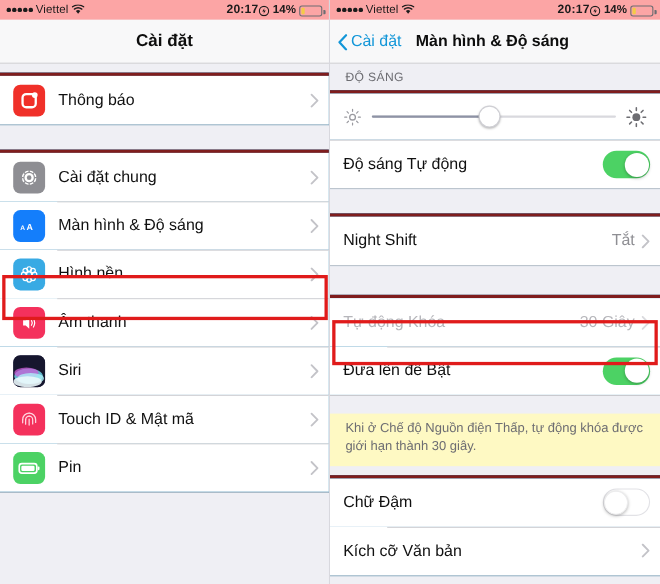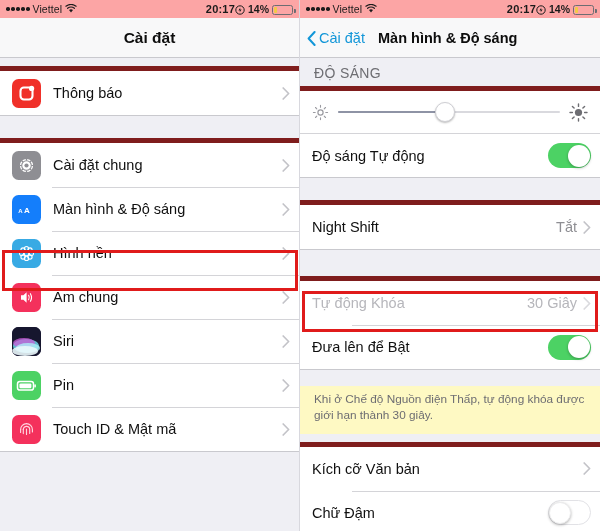--- a/index.html
+++ b/index.html
@@ -41,37 +41,37 @@
   .navbar.with-back .nav-title { text-align: left; padding-left: 78px; font-size: 14.5px; }
   .back-btn {
     position: absolute; left: 7px; top: 0; height: 40px;
     display: flex; align-items: center; gap: 3px;
     color: #1296d8; font-size: 14.5px; cursor: pointer;
   }
   .chev-back { width: 9px; height: 15px; flex: 0 0 auto; }
 
   
   .content { position: absolute; top: 58px; left: 0; right: 0; bottom: 0; background: #efeff4; overflow: hidden; }
-  .group { background: #0369a1; border-top: 5px solid #7f1d1d; border-bottom: 1px solid #c9c9ce; }
+  .group { background: #0369a1; border-top: 3px solid #7f1d1d; border-bottom: 1px solid #c9c9ce; }
   .gap { height: 22px; background: #efeff4; }
   .gap.tall { height: 26px; }
 
   .row { height: 44px; display: flex; align-items: center; padding: 0 9px 0 12px; background: #fff; position: relative; }
   .row + .row::before {
     content: ""; position: absolute; left: 52px; right: 0; top: 0; height: 1px; background: #d4d4d8;
   }
   .row .icon-box { width: 29px; height: 29px; border-radius: 6.5px; flex: 0 0 auto; margin-right: 12px;
                    display: flex; align-items: center; justify-content: center; overflow: hidden; }
   .row .label { flex: 1 1 auto; font-size: 14.5px; color: #101010; white-space: nowrap; }
   .row .value { font-size: 14.5px; color: #8e8e93; margin-right: 6px; }
   .row.disabled .label, .row.disabled .value { color: #b6b6bb; }
   .chev { width: 8px; height: 13px; flex: 0 0 auto; }
 
   
-  .sec-header { padding: 7px 14px 5px; font-size: 14px; color: #6d6d72; letter-spacing: .35px; background: #efeff4; }
+  .sec-header { padding: 7px 14px 5px; font-size: 11px; color: #6d6d72; letter-spacing: .35px; background: #efeff4; }
   .sec-footer { padding: 6px 14px 10px; font-size: 11.8px; color: #6d6d72; line-height: 1.35; background: #fef9c3; margin-top: 16px; }
 
   
   .slider-row { height: 42px; display: flex; align-items: center; padding: 0 12px; background: #fff; }
   .sun { flex: 0 0 auto; }
   .track { position: relative; flex: 1 1 auto; height: 20px; margin: 0 9px; display: flex; align-items: center; cursor: pointer; }
   .track .bar { position: absolute; left: 0; right: 0; height: 2px; background: #d9d9de; border-radius: 1px; }
   .track .bar-fill { position: absolute; left: 0; height: 2px; background: #8e93a5; border-radius: 1px; }
   .track .thumb { position: absolute; width: 20px; height: 20px; border-radius: 50%; background: #fff;
                   border: 1px solid #cfcfd4; box-shadow: 0 1px 2px rgba(0,0,0,.28); transform: translateX(-50%); }
@@ -210,71 +210,71 @@
         <div class="row">
           <span class="icon-box" style="background:#f4315c">
             <svg width="19" height="19" viewBox="0 0 19 19">
               <path d="M4 7.2 H6.4 L9.6 4.2 V14.8 L6.4 11.8 H4 Z" fill="#fff"></path>
               <g stroke="#fff" stroke-width="1.1" fill="none" stroke-linecap="round">
                 <path d="M11.6 7.3 Q13 9.5 11.6 11.7"></path>
                 <path d="M13.4 5.7 Q15.6 9.5 13.4 13.3"></path>
               </g>
             </svg>
           </span>
-          <span class="label">Âm chung</span>
+          <span class="label">Âm thanh</span>
           <svg class="chev" viewBox="0 0 8 13">
               <path d="M1.2 1 L6.6 6.5 L1.2 12" stroke="#c3c3c8" stroke-width="1.7" fill="none" stroke-linecap="round" stroke-linejoin="round"></path>
             </svg>
         </div>
 
         <div class="row">
           <span class="icon-box" style="background:#1c1c3c">
             <svg width="29" height="29" viewBox="0 0 29 29">
               <rect width="29" height="29" fill="#16162e"></rect>
               <ellipse cx="14" cy="19" rx="13" ry="7" fill="#6fd4e8" opacity="0.85"></ellipse>
               <ellipse cx="12" cy="16" rx="11" ry="5" fill="#c95ed8" opacity="0.75"></ellipse>
               <ellipse cx="16" cy="21" rx="12" ry="5" fill="#aef0f7" opacity="0.8"></ellipse>
               <ellipse cx="13" cy="24" rx="13" ry="5" fill="#eaf7fb" opacity="0.9"></ellipse>
             </svg>
           </span>
           <span class="label">Siri</span>
-          <svg class="chev" viewBox="0 0 8 13">
-              <path d="M1.2 1 L6.6 6.5 L1.2 12" stroke="#c3c3c8" stroke-width="1.7" fill="none" stroke-linecap="round" stroke-linejoin="round"></path>
-            </svg>
-        </div>
-
-        <div class="row">
-          <span class="icon-box" style="background:#4cd264">
-            <svg width="21" height="13" viewBox="0 0 21 13">
-              <rect x="1.5" y="2.5" width="16" height="8.6" rx="2.4" fill="none" stroke="#fff" stroke-width="1.5"></rect>
-              <rect x="3.4" y="4.4" width="12" height="4.8" rx="1.2" fill="#fff"></rect>
-              <rect x="18.3" y="5.2" width="1.6" height="3.2" rx="0.7" fill="#fff"></rect>
-            </svg>
-          </span>
-          <span class="label">Pin</span>
           <svg class="chev" viewBox="0 0 8 13">
               <path d="M1.2 1 L6.6 6.5 L1.2 12" stroke="#c3c3c8" stroke-width="1.7" fill="none" stroke-linecap="round" stroke-linejoin="round"></path>
             </svg>
         </div>
 
         <div class="row">
           <span class="icon-box" style="background:#f4315c">
             <svg width="19" height="19" viewBox="0 0 19 19">
               <g fill="none" stroke="#ffd4de" stroke-width="1.15" stroke-linecap="round">
                 <path d="M9.5 3.6 A5.9 5.9 0 0 1 15.4 9.5 V12"></path>
                 <path d="M3.6 9.5 A5.9 5.9 0 0 1 9.5 3.6"></path>
                 <path d="M3.6 9.5 V12.4"></path>
                 <path d="M9.5 6.3 A3.2 3.2 0 0 1 12.7 9.5 V13.4"></path>
                 <path d="M6.3 9.5 A3.2 3.2 0 0 1 9.5 6.3"></path>
                 <path d="M6.3 9.5 V13.6"></path>
                 <path d="M9.5 9 V14.4"></path>
               </g>
             </svg>
           </span>
           <span class="label">Touch ID &amp; Mật mã</span>
+          <svg class="chev" viewBox="0 0 8 13">
+              <path d="M1.2 1 L6.6 6.5 L1.2 12" stroke="#c3c3c8" stroke-width="1.7" fill="none" stroke-linecap="round" stroke-linejoin="round"></path>
+            </svg>
+        </div>
+
+        <div class="row">
+          <span class="icon-box" style="background:#4cd264">
+            <svg width="21" height="13" viewBox="0 0 21 13">
+              <rect x="1.5" y="2.5" width="16" height="8.6" rx="2.4" fill="none" stroke="#fff" stroke-width="1.5"></rect>
+              <rect x="3.4" y="4.4" width="12" height="4.8" rx="1.2" fill="#fff"></rect>
+              <rect x="18.3" y="5.2" width="1.6" height="3.2" rx="0.7" fill="#fff"></rect>
+            </svg>
+          </span>
+          <span class="label">Pin</span>
           <svg class="chev" viewBox="0 0 8 13">
               <path d="M1.2 1 L6.6 6.5 L1.2 12" stroke="#c3c3c8" stroke-width="1.7" fill="none" stroke-linecap="round" stroke-linejoin="round"></path>
             </svg>
         </div>
 
       </div>
     </div>
 
     <div class="redbox" style="left: 2px; top: 250px; width: 296px; height: 41px; border-color: rgb(224, 27, 27);"></div>
   </div>
@@ -382,31 +382,31 @@
             </span>
         </div>
       </div>
 
       <div class="sec-footer">Khi ở Chế độ Nguồn điện Thấp, tự động khóa được giới hạn thành 30 giây.</div>
 
       <div class="gap" style="height:8px"></div>
 
       <div class="group">
         <div class="row">
-          <span class="label">Kích cỡ Văn bản</span>
-          <svg class="chev" viewBox="0 0 8 13">
-              <path d="M1.2 1 L6.6 6.5 L1.2 12" stroke="#c3c3c8" stroke-width="1.7" fill="none" stroke-linecap="round" stroke-linejoin="round"></path>
-            </svg>
-        </div>
-        <div class="row">
           <span class="label">Chữ Đậm</span>
           <span class="toggle off">
               <span class="knob"></span>
             </span>
         </div>
+        <div class="row">
+          <span class="label">Kích cỡ Văn bản</span>
+          <svg class="chev" viewBox="0 0 8 13">
+              <path d="M1.2 1 L6.6 6.5 L1.2 12" stroke="#c3c3c8" stroke-width="1.7" fill="none" stroke-linecap="round" stroke-linejoin="round"></path>
+            </svg>
+        </div>
       </div>
 
       <div class="sec-header" style="padding-top:26px">THU PHÓNG MÀN HÌNH</div>
     </div>
 
     <div class="redbox" style="left: 2px; top: 291px; width: 296px; height: 41px; border-color: rgb(224, 27, 27);"></div>
   </div>
 </div>
 
 </body></html>

